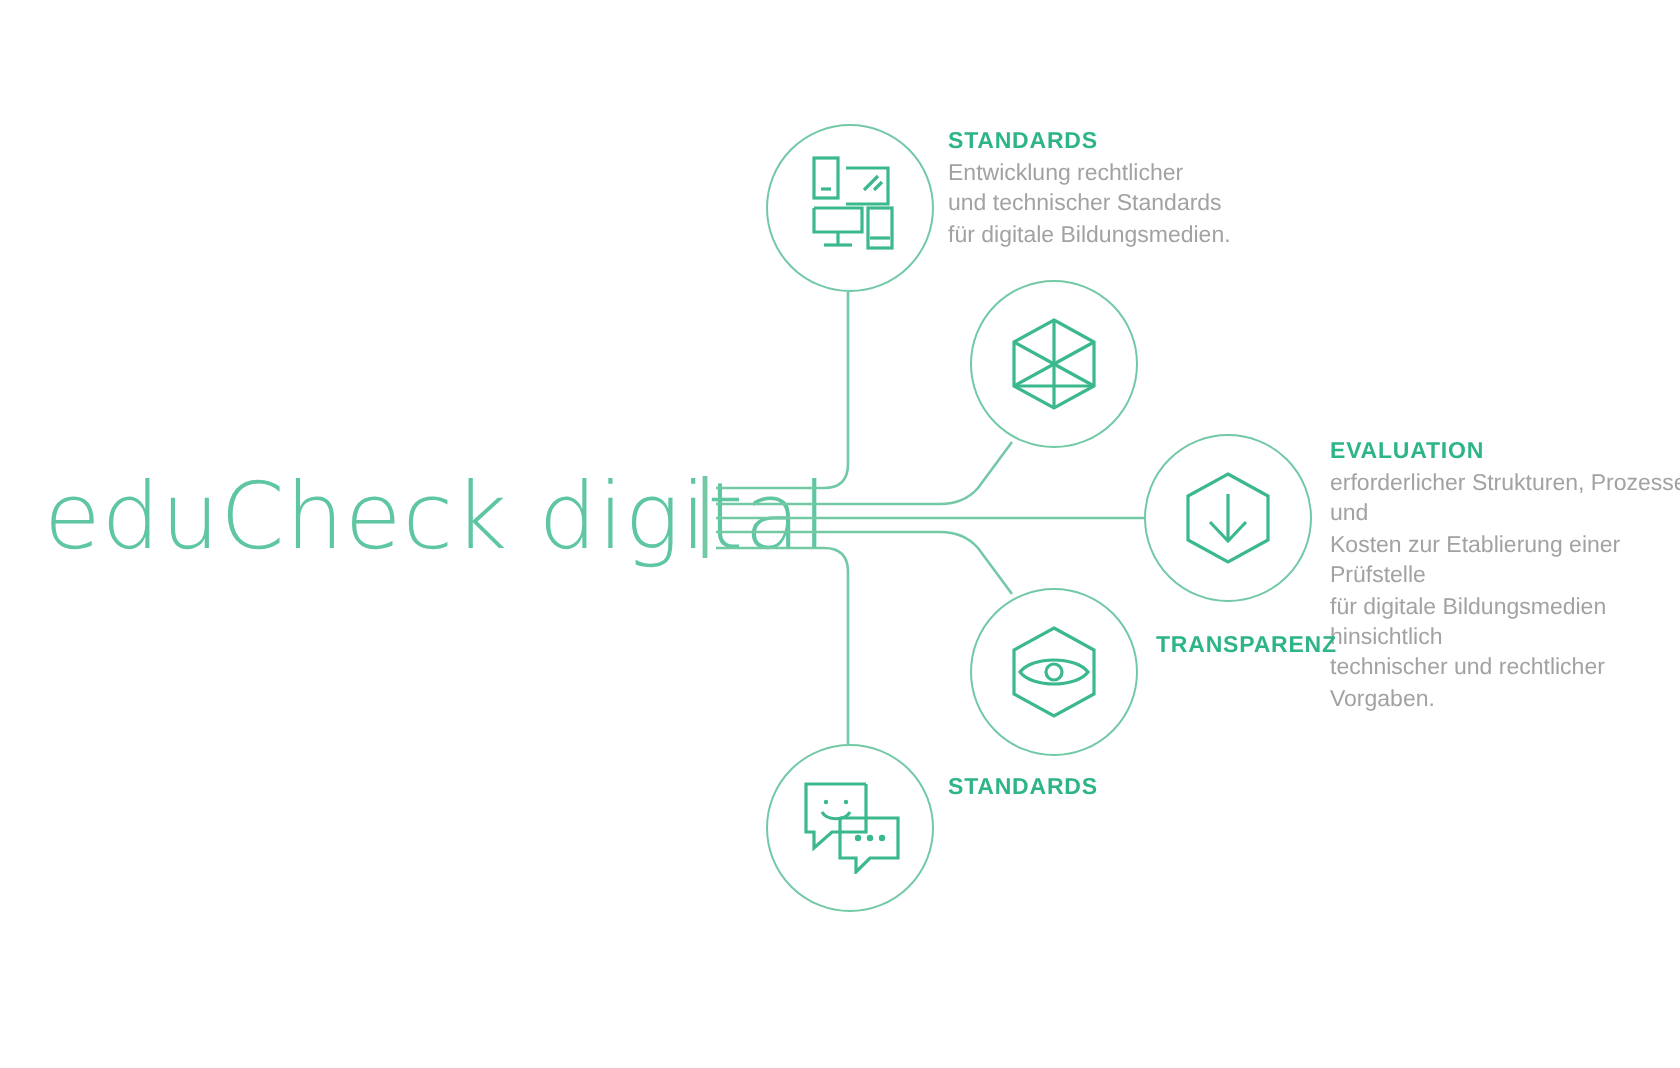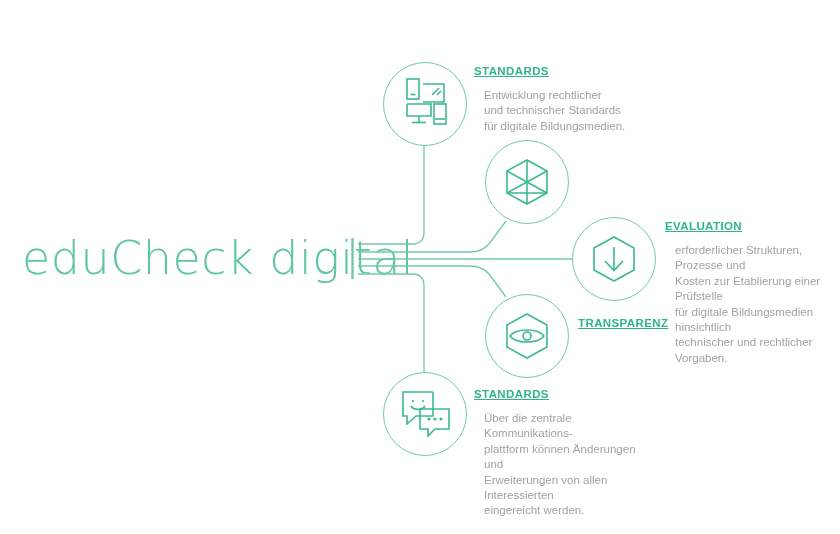--- a/index.html
+++ b/index.html
@@ -58,28 +58,27 @@
     position: absolute;
   }
   .node-title {
     color: #2eb489;
     font-size: 11.5px;
     font-weight: bold;
     letter-spacing: 0.4px;
     margin: 0 0 2px 0;
     line-height: 14px;
     font-family: "Liberation Sans", sans-serif;
-    text-decoration: underline;
   }
   .node-desc {
     color: #a2a2a2;
     font-size: 11.5px;
     font-weight: normal;
     line-height: 15.4px;
-    margin: 10px;
+    margin: 0;
     white-space: pre-line;
     font-family: "Liberation Sans", sans-serif;
   }
 </style>
 </head>
 <body>
 
 <div id="infographic">
 
   <div class="brand-logo">eduCheck digital</div>
@@ -183,20 +182,16 @@
         <circle cx="21" cy="10" r="1.1" fill="#3bb98c" stroke="none"></circle>
         <path d="M9,15 C11.5,19.5 20.5,19.5 23,15"></path>
         <polyline points="18,18 18,38 26,38 26,45 33,38 47,38 47,18 18,18"></polyline>
         <circle cx="27" cy="28" r="1.6" fill="#3bb98c" stroke="none"></circle>
         <circle cx="33" cy="28" r="1.6" fill="#3bb98c" stroke="none"></circle>
         <circle cx="39" cy="28" r="1.6" fill="#3bb98c" stroke="none"></circle>
       </g>
     </svg>
     <div class="node-text" style="left:474px; top:387px; width:185px;">
       <p class="node-title">STANDARDS</p>
-      <p class="node-desc">Über die zentrale Kommunikations-
-plattform können Änderungen und
-Erweiterungen von allen Interessierten
-eingereicht werden.</p>
     </div>
   </div>
 
 </div>
 
 </body></html>

